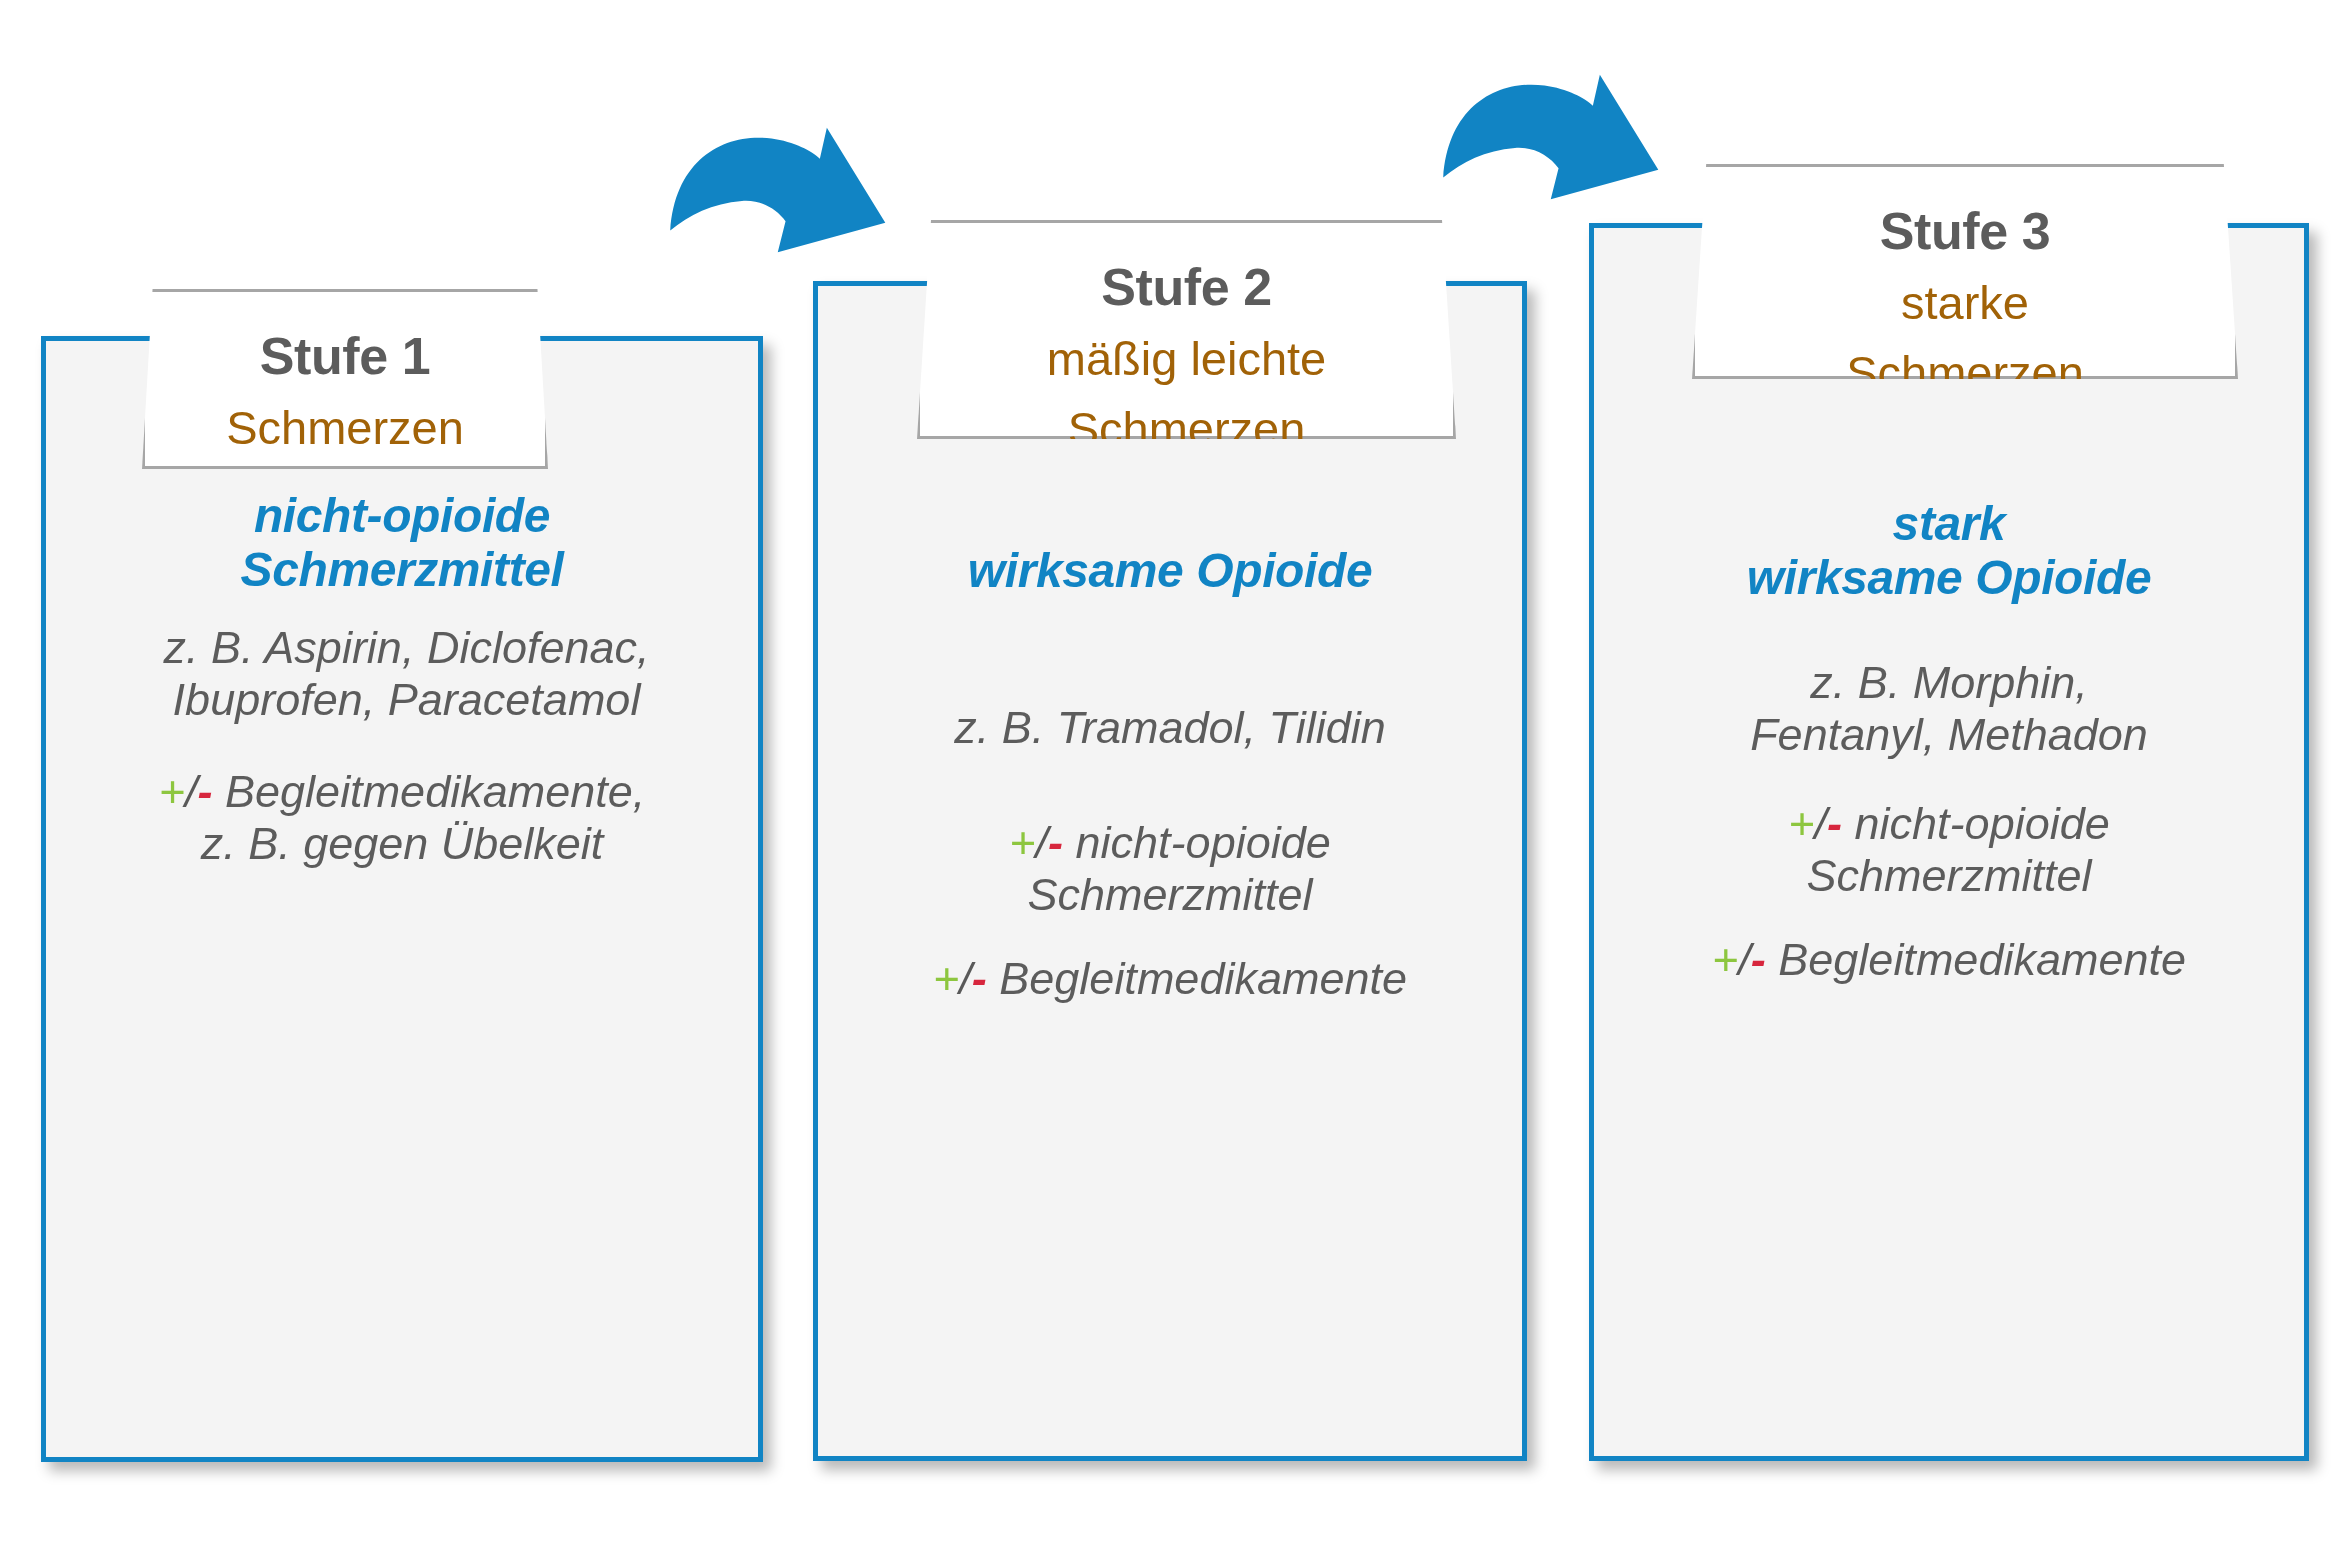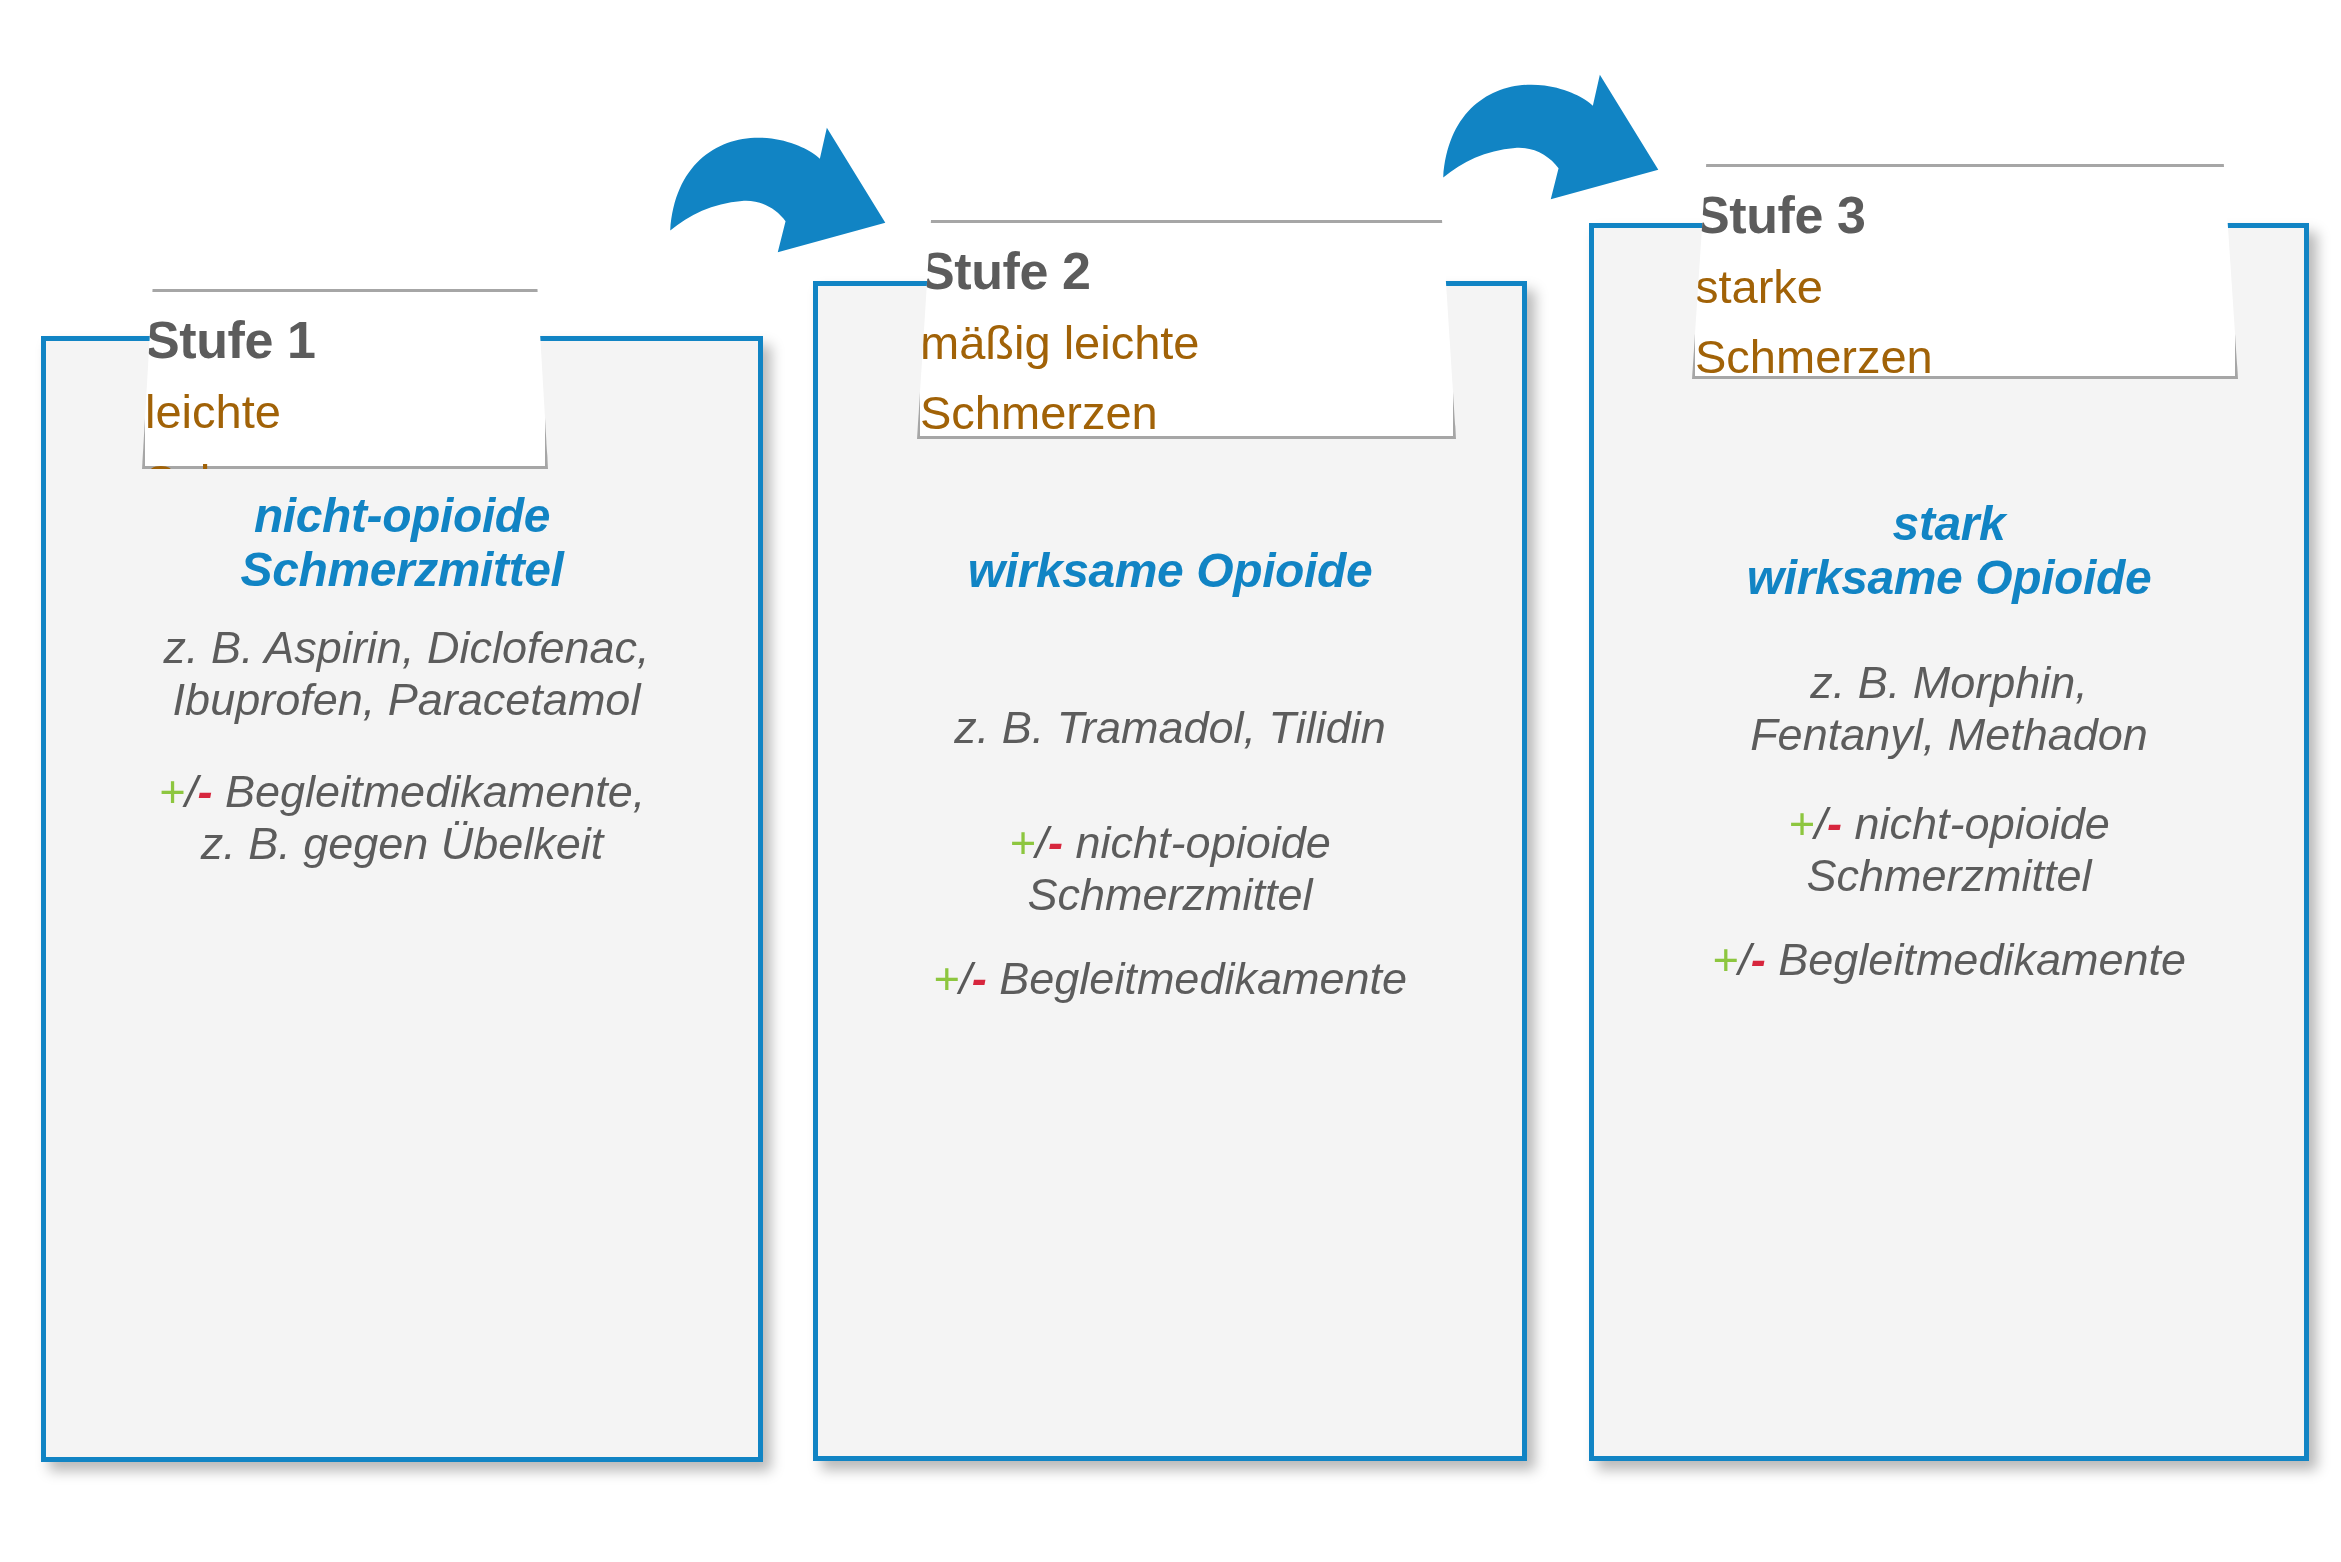--- a/index.html
+++ b/index.html
@@ -81,21 +81,22 @@
   #c3-adjunct1 { top: 570px; }
   #c3-adjunct2 { top: 706px; }
 
   
   .plaque {
     position: absolute;
     box-sizing: border-box;
     background: #ffffff;
     border: 3.1px solid #a6a6a6;
     box-shadow: 7px 8.6px 11px rgba(0,0,0,0.3);
-    padding-top: 20px;
+    text-align: center;
+    padding-top: 36px;
     clip-path: polygon(2.6% 0%, 97.4% 0%, 100% 100%, 0% 100%);
   }
   #plaque-1 { left: 142px;  top: 289px; width: 406px;  height: 180px; }
   #plaque-2 { left: 917px; top: 220px; width: 539px;  height: 219px; }
   #plaque-3 { left: 1692px; top: 164px; width: 546px;  height: 215px; }
 
   .plaque-title {
     display: block;
     font-size: 52px;
     font-weight: bold;
@@ -188,21 +189,20 @@
 
     <div class="col-body adjunct" id="c3-adjunct2">
       <div>
         <span class="plus">+</span><span class="slash">/</span><span class="minus">-</span><span> Begleitmedikamente</span>
       </div>
     </div>
   </div>
 
   <div id="plaque-1" class="plaque">
     <span class="plaque-title">Stufe 1</span>
-    <span class="plaque-sub">leichte</span>
     <span class="plaque-sub">Schmerzen</span>
   </div>
 
   <div id="plaque-2" class="plaque">
     <span class="plaque-title">Stufe 2</span>
     <span class="plaque-sub">mäßig leichte</span>
     <span class="plaque-sub">Schmerzen</span>
   </div>
 
   <div id="plaque-3" class="plaque">

